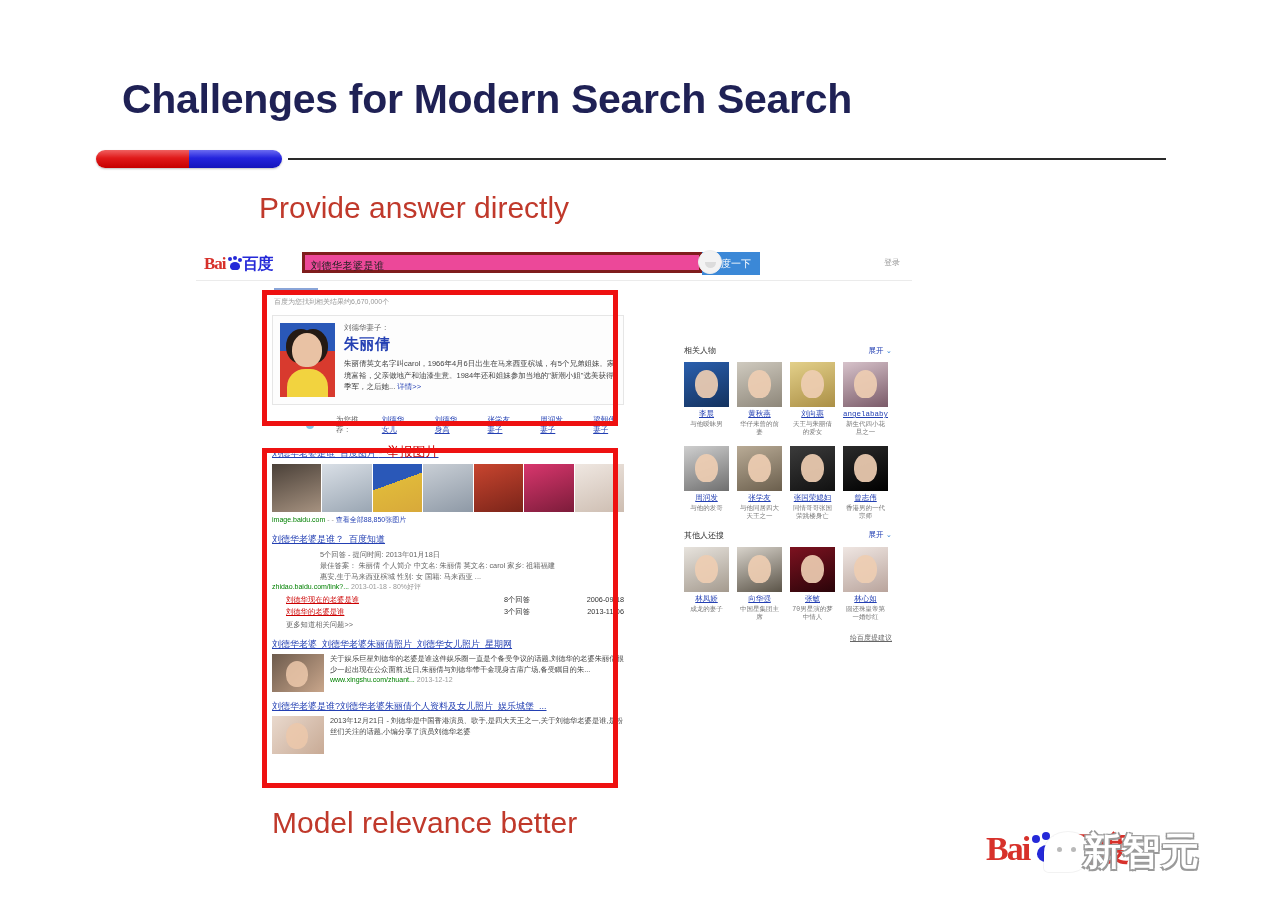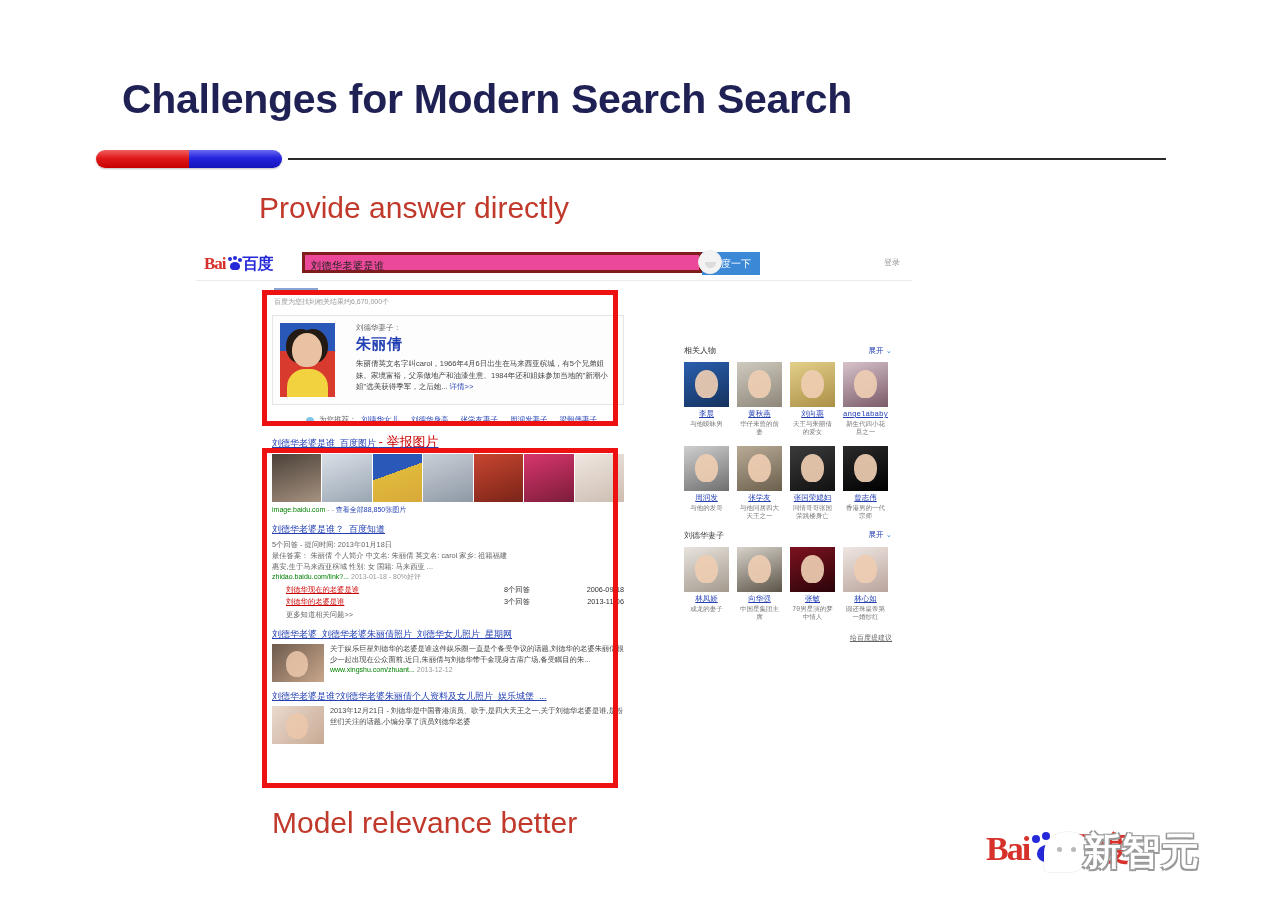--- a/index.html
+++ b/index.html
@@ -223,21 +223,21 @@
     color: #999;
     margin: 0 0 8px 2px;
   }
 
   
   .answer-card {
     border: 1px solid #e6e6e6;
     background: #fdfdfd;
     padding: 7px;
     display: flex;
-    gap: 21px;
+    gap: 9px;
     margin-bottom: 10px;
   }
   .answer-photo {
     width: 55px;
     height: 74px;
     flex: 0 0 55px;
     background:
       linear-gradient(to bottom, #2a58b8 0%, #2a58b8 38%, #d83a2e 38%, #d83a2e 100%);
     position: relative;
     overflow: hidden;
@@ -275,22 +275,22 @@
   .answer-desc {
     font-size: 7.5px;
     color: #444;
     line-height: 1.55;
   }
   .answer-more { color: #2440b3; }
 
   
   .rel-line {
     display: flex;
-    align-items: flex-end;
-    gap: 5px;
+    align-items: center;
+    gap: 22px;
     margin: 6px 0 9px 2px;
     font-size: 7.5px;
     color: #666;
     padding-left: 32px;
   }
   .rel-globe {
     width: 8px; height: 8px;
     border-radius: 50%;
     background: #7fc5e8;
     flex: 0 0 8px;
@@ -331,20 +331,21 @@
   .result-url .blue { color: #2440b3; }
   .result-snippet {
     font-size: 7.3px;
     color: #444;
     line-height: 1.5;
   }
   .zhidao-meta {
     font-size: 7.3px;
     color: #666;
     line-height: 1.55;
+    margin-left: 48px;
   }
   .zhidao-sub {
     margin-top: 3px;
     font-size: 7.3px;
   }
   .zhidao-sub .row {
     display: flex;
     align-items: baseline;
     margin-bottom: 2px;
   }
@@ -701,21 +702,21 @@
           <div class="person-desc">同情哥哥张国荣跳楼身亡</div>
         </div>
         <div class="person">
           <div class="person-img" style="background:linear-gradient(160deg,#2b2b2b,#000);"></div>
           <div class="person-name">曾志伟</div>
           <div class="person-desc">香港男的一代宗师</div>
         </div>
       </div>
 
       <div class="panel-head">
-        <span>刘德华妻子</span>
+        <span>其他人还搜</span>
         <span class="expand">
           <span>展开</span>
           <span class="chev">⌄</span>
         </span>
       </div>
       <div class="people-row">
         <div class="person">
           <div class="person-img" style="background:linear-gradient(160deg,#e7e3dd,#a49a8e);"></div>
           <div class="person-name">林凤娇</div>
           <div class="person-desc">成龙的妻子</div>

